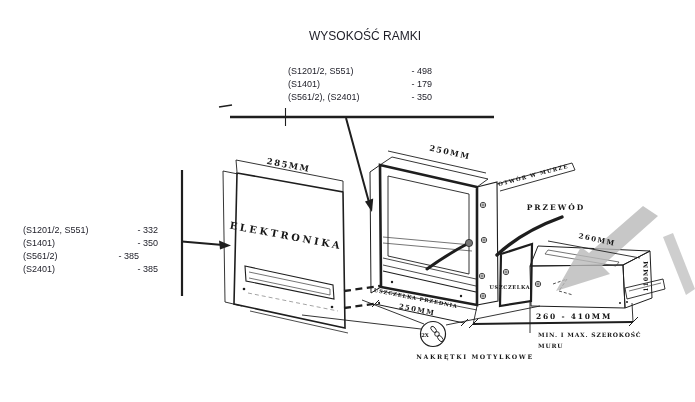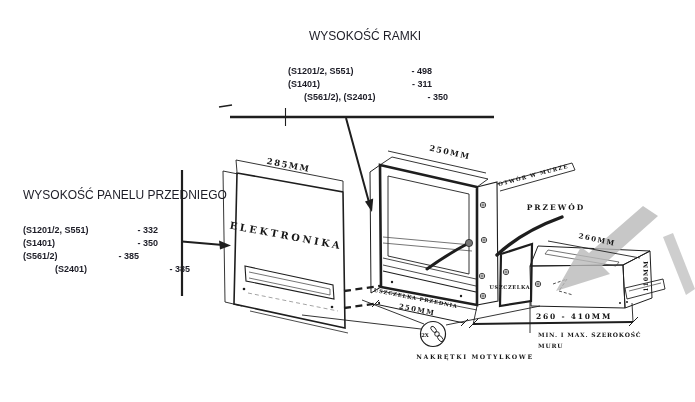--- a/index.html
+++ b/index.html
@@ -1,59 +1,58 @@
 <!DOCTYPE html>
 <html><head>
 <meta charset="utf-8">
 <style>
   html,body{margin:0;padding:0;background:#fff;}
   .screen{position:relative;width:695px;height:402px;background:#ffffff;overflow:hidden;
           font-family:"Liberation Sans", sans-serif;}
   .tbl-title{position:absolute;color:#1c1c26;font-weight:normal;font-size:12px;white-space:nowrap;}
   .tbl-row{position:absolute;display:flex;justify-content:space-between;white-space:nowrap;
-           color:#1c1c26;font-weight:bold;font-size:9px;}
+           color:#1c1c26;font-weight:normal;font-size:9px;}
   svg{position:absolute;left:0;top:0;}
   .ln{stroke:#1e1e1e;fill:none;}
   .cad{font-family:"DejaVu Serif", serif;font-weight:bold;fill:#161616;}
   .thin{stroke-width:0.9;}
   .hair{stroke-width:0.7;stroke:#3a3a3a;}
 </style>
 </head>
 <body>
 
 <div class="screen">
 
   <div class="tbl-title" style="left:230px;top:29px;width:270px;text-align:center;">WYSOKOŚĆ RAMKI</div>
   <div class="tbl-row" style="left:288px;top:66px;width:144px;">
     <span>(S1201/2, S551)</span>
     <span>- 498</span>
   </div>
   <div class="tbl-row" style="left:288px;top:79px;width:144px;">
     <span>(S1401)</span>
-    <span>- 311</span>
+    <span>- 179</span>
   </div>
-  <div class="tbl-row" style="left:288px;top:92px;width:144px;margin-left:16px;">
+  <div class="tbl-row" style="left:288px;top:92px;width:144px;">
     <span>(S561/2), (S2401)</span>
     <span>- 350</span>
   </div>
 
-  <div class="tbl-title" style="left:23px;top:188px;">WYSOKOŚĆ PANELU PRZEDNIEGO</div>
   <div class="tbl-row" style="left:23px;top:225px;width:135px;">
     <span>(S1201/2, S551)</span>
     <span>- 332</span>
   </div>
   <div class="tbl-row" style="left:23px;top:238px;width:135px;">
     <span>(S1401)</span>
     <span>- 350</span>
   </div>
   <div class="tbl-row" style="left:23px;top:251px;width:116px;">
     <span>(S561/2)</span>
     <span>- 385</span>
   </div>
-  <div class="tbl-row" style="left:23px;top:264px;width:135px;margin-left:32px;">
+  <div class="tbl-row" style="left:23px;top:264px;width:135px;">
     <span>(S2401)</span>
     <span>- 385</span>
   </div>
 
   <svg width="695" height="402" viewBox="0 0 695 402">
     <defs>
       <g id="hole">
         <circle r="2.7" fill="#fff" stroke="#222" stroke-width="0.8"></circle>
         <path d="M0,-2.7 V2.7 M-2.7,0 H2.7" stroke="#222" stroke-width="0.6"></path>
       </g>

